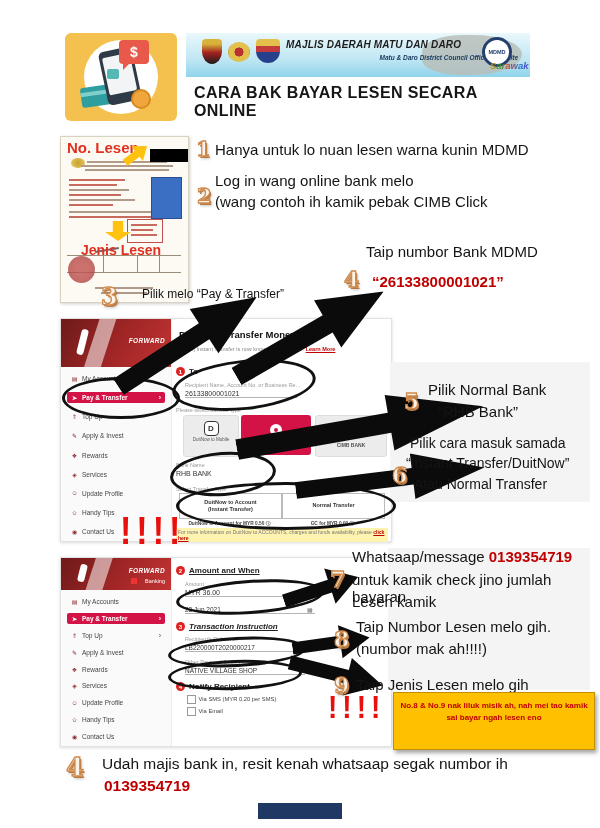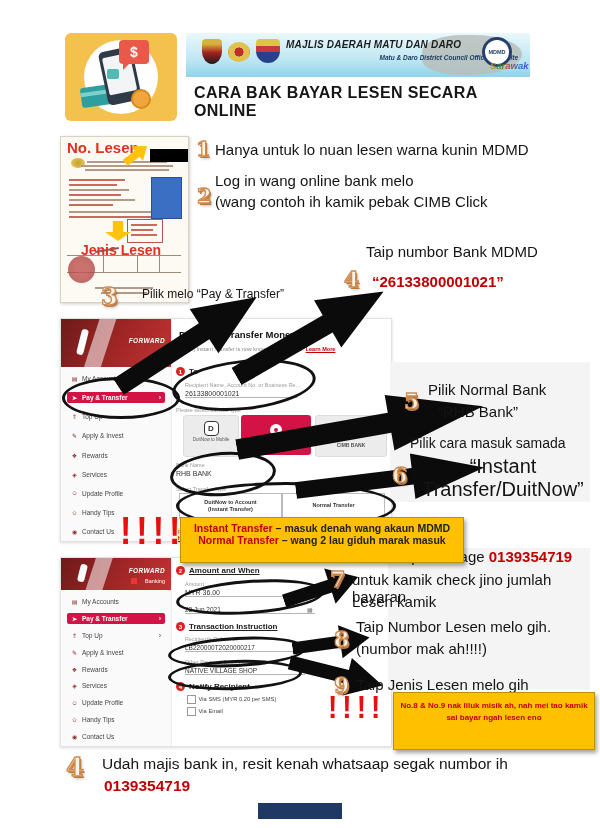--- a/index.html
+++ b/index.html
@@ -288,28 +288,25 @@
   <div class="barrow" style="left:105px;top:312px;width:165px;height:60px;transform:rotate(-33deg);"></div>
   <div class="barrow" style="left:225px;top:303px;width:170px;height:62px;transform:rotate(-30deg);"></div>
   <div class="barrow" style="left:235px;top:396px;width:250px;height:64px;transform:rotate(-10deg);"></div>
   <div class="barrow" style="left:295px;top:453px;width:190px;height:52px;transform:rotate(-7deg);"></div>
 
   <div class="stepnum" style="left:404px;top:388px;font-size:22px;">5</div>
   <div class="stept" style="left:428px;top:381px;">Pilik Normal Bank</div>
   <div class="stept" style="left:438px;top:403px;">“RHB Bank”</div>
 
   <div class="stept" style="left:410px;top:435px;font-size:14px;">Pilik cara masuk samada</div>
-  <div class="stept" style="left:406px;top:455px;font-size:20px;text-align:center;">“Instant Transfer/DuitNow”</div>
+  <div class="stept" style="left:406px;top:455px;font-size:14px;text-align:center;">“Instant Transfer/DuitNow”</div>
   <div class="stepnum" style="left:392px;top:462px;font-size:22px;">6</div>
+  <div class="stept" style="left:414px;top:476px;font-size:14px;">Atau Normal Transfer</div>
 
   <div class="bang" style="left:120px;top:511px;font-size:34px;">!!!!</div>
-  <div class="wbox" style="left:180px;top:517px;width:282px;height:40px;padding-top:4px;font-size:10.5px;">
-    <div><span class="red">Instant Transfer</span><span style="color:#222;font-weight:bold;"> – masuk denah wang akaun MDMD</span></div>
-    <div><span class="red">Normal Transfer</span><span style="color:#222;font-weight:bold;"> – wang 2 lau giduh marak masuk</span></div>
-  </div>
 
   <div class="shot" style="top:557px;height:188px;">
     <div class="sb">
       <div class="sb-banner" style="height:32px;">
         <div class="streak"></div>
           <div class="runner"></div>
         <div class="fwd" style="top:28%;">FORWARD</div>
         <div class="bks"></div>
         <div class="bk">Banking</div>
       </div>
@@ -359,21 +356,21 @@
       <span class="rnum">2</span>
       <span style="text-decoration:underline;">Amount and When</span>
     </div>
     <div class="lbl" style="left:124px;top:23px;">Amount</div>
     <div class="val cursor" style="left:124px;top:31px;width:130px;">MYR 36.00</div>
     <div class="val" style="left:124px;top:48px;width:130px;font-size:6.5px;">23 Jun 2021</div>
     <div class="abs" style="left:246px;top:48px;font-size:6px;color:#777;">▦</div>
 
     <div class="sechead" style="left:115px;top:64px;">
       <span class="rnum">3</span>
-      <span style="text-decoration:underline;">Transaction Instruction</span>
+      <span style="text-decoration:underline;font-style:italic;">Transaction Instruction</span>
     </div>
     <div class="lbl" style="left:124px;top:78px;">Recipient's Reference</div>
     <div class="val" style="left:124px;top:86px;width:120px;font-size:6.5px;">LB220000T2020000217</div>
     <div class="lbl" style="left:124px;top:101px;">Other Payment Details (Optional)</div>
     <div class="val" style="left:124px;top:109px;width:120px;font-size:6.5px;">NATIVE VILLAGE SHOP</div>
 
     <div class="sechead" style="left:115px;top:124px;">
       <span class="rnum">4</span>
       <span>Notify Recipient</span>
     </div>

